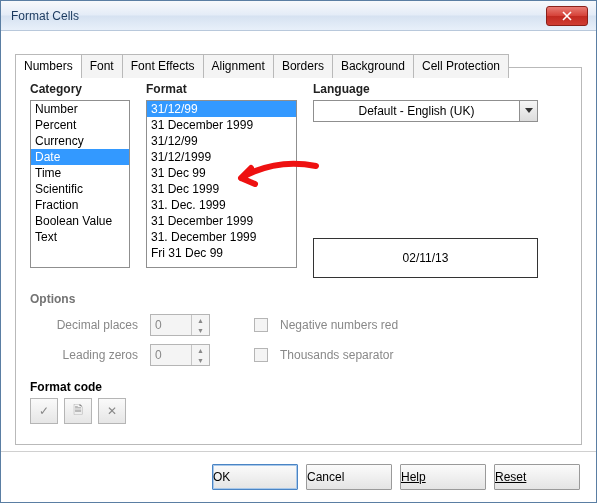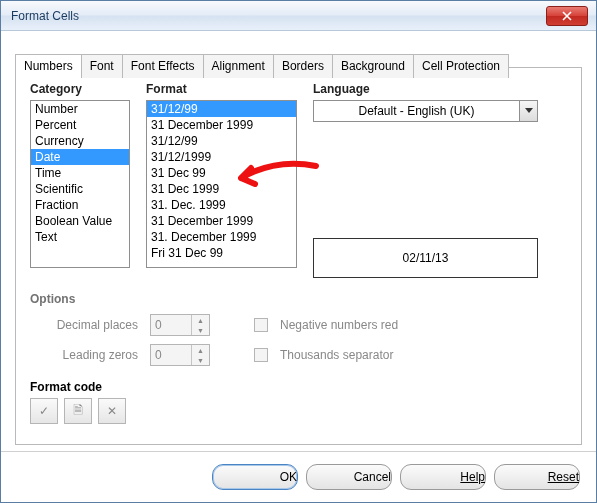--- a/index.html
+++ b/index.html
@@ -33,21 +33,21 @@
 .spinner { display:flex; border:1px solid #b5b5b5; width:60px; height:22px; background:#f4f4f4; }
 .spinner input { border:none; width:40px; padding:0 4px; background:transparent; color:#888; }
 .spinner .spinbtns { width:18px; border-left:1px solid #c5c5c5; display:flex; flex-direction:column; }
 .spinner .spinbtns div { flex:1; display:flex; align-items:center; justify-content:center; font-size:7px; color:#888; }
 .cbx { width:14px; height:14px; border:1px solid #b5b5b5; background:#f4f4f4; }
 .fc-label { font-weight:bold; margin-top:14px; }
 .fc-row { display:flex; gap:6px; margin-top:4px; align-items:center; }
 .fc-input { flex:1; height:26px; border:1px solid #999; padding:0 6px; }
 .sqbtn { width:28px; height:26px; border:1px solid #b5b5b5; background:linear-gradient(#fafafa,#e6e6e6); display:flex; align-items:center; justify-content:center; color:#888; }
 .bottombar { position:absolute; left:0; right:0; bottom:12px; border-top:1px solid #d0d0d0; padding:12px 16px 0 0; display:flex; justify-content:flex-end; gap:8px; }
-.btn { min-width:86px; height:26px; border:1px solid #9a9a9a; background:linear-gradient(#fbfbfb,#e4e4e4); display:flex; align-items:center; justify-content:flex-end; border-radius:11px; }
+.btn { min-width:86px; height:26px; border:1px solid #9a9a9a; background:linear-gradient(#fbfbfb,#e4e4e4); display:flex; align-items:center; justify-content:flex-start; border-radius:1px; }
 .btn.default { border:1px solid #4a84c4; box-shadow:0 0 0 1px #a8c8ea inset; }
 .arrow-annot { position:absolute; left:205px; top:90px; pointer-events:none; }
 .arrow-annot svg { width:100px; height:40px; }
 ::-webkit-scrollbar { width:17px; }
 ::-webkit-scrollbar-track { background:#efefef; border-left:1px solid #d0d0d0; }
 ::-webkit-scrollbar-thumb { background:linear-gradient(90deg,#e9e9e9,#cfcfcf); border:1px solid #b0b0b0; border-radius:2px; }
 ::-webkit-scrollbar-button { height:17px; background:linear-gradient(#f6f6f6,#dcdcdc); border:1px solid #b0b0b0; }
 </style>
 </head>
 <body>

